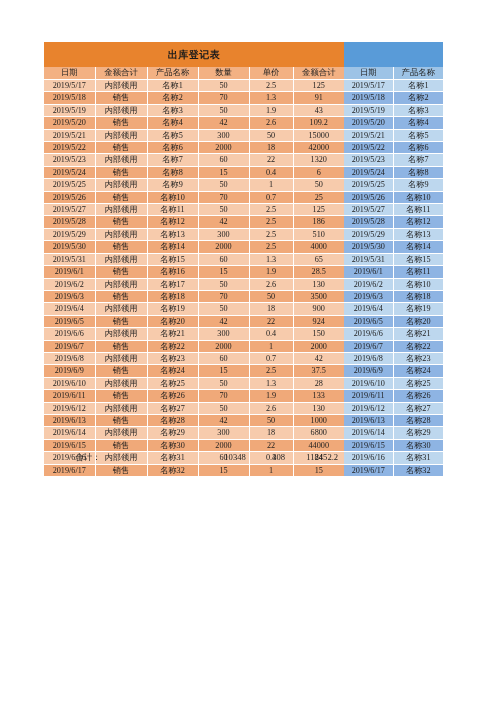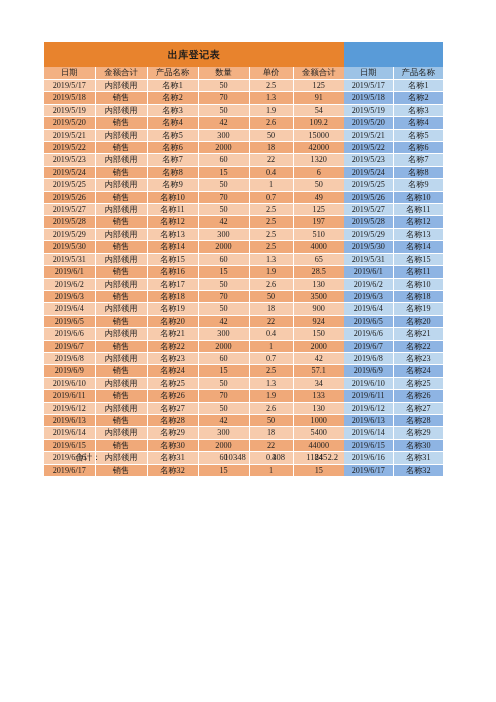--- a/index.html
+++ b/index.html
@@ -101,21 +101,21 @@
           <td>70</td>
           <td>1.3</td>
           <td>91</td>
         </tr>
         <tr class="odd">
           <td>2019/5/19</td>
           <td>内部领用</td>
           <td>名称3</td>
           <td>50</td>
           <td>1.9</td>
-          <td>54</td>
+          <td>43</td>
         </tr>
         <tr class="even">
           <td>2019/5/20</td>
           <td>销售</td>
           <td>名称4</td>
           <td>42</td>
           <td>2.6</td>
           <td>109.2</td>
         </tr>
         <tr class="odd">
@@ -157,37 +157,37 @@
           <td>50</td>
           <td>1</td>
           <td>50</td>
         </tr>
         <tr class="even">
           <td>2019/5/26</td>
           <td>销售</td>
           <td>名称10</td>
           <td>70</td>
           <td>0.7</td>
-          <td>49</td>
+          <td>25</td>
         </tr>
         <tr class="odd">
           <td>2019/5/27</td>
           <td>内部领用</td>
           <td>名称11</td>
           <td>50</td>
           <td>2.5</td>
           <td>125</td>
         </tr>
         <tr class="even">
           <td>2019/5/28</td>
           <td>销售</td>
           <td>名称12</td>
           <td>42</td>
           <td>2.5</td>
-          <td>197</td>
+          <td>186</td>
         </tr>
         <tr class="odd">
           <td>2019/5/29</td>
           <td>内部领用</td>
           <td>名称13</td>
           <td>300</td>
           <td>2.5</td>
           <td>510</td>
         </tr>
         <tr class="even">
@@ -269,29 +269,29 @@
           <td>60</td>
           <td>0.7</td>
           <td>42</td>
         </tr>
         <tr class="even">
           <td>2019/6/9</td>
           <td>销售</td>
           <td>名称24</td>
           <td>15</td>
           <td>2.5</td>
-          <td>57.1</td>
+          <td>37.5</td>
         </tr>
         <tr class="odd">
           <td>2019/6/10</td>
           <td>内部领用</td>
           <td>名称25</td>
           <td>50</td>
           <td>1.3</td>
-          <td>34</td>
+          <td>28</td>
         </tr>
         <tr class="even">
           <td>2019/6/11</td>
           <td>销售</td>
           <td>名称26</td>
           <td>70</td>
           <td>1.9</td>
           <td>133</td>
         </tr>
         <tr class="odd">
@@ -309,21 +309,21 @@
           <td>42</td>
           <td>50</td>
           <td>1000</td>
         </tr>
         <tr class="odd">
           <td>2019/6/14</td>
           <td>内部领用</td>
           <td>名称29</td>
           <td>300</td>
           <td>18</td>
-          <td>5400</td>
+          <td>6800</td>
         </tr>
         <tr class="even">
           <td>2019/6/15</td>
           <td>销售</td>
           <td>名称30</td>
           <td>2000</td>
           <td>22</td>
           <td>44000</td>
         </tr>
         <tr class="odd">

